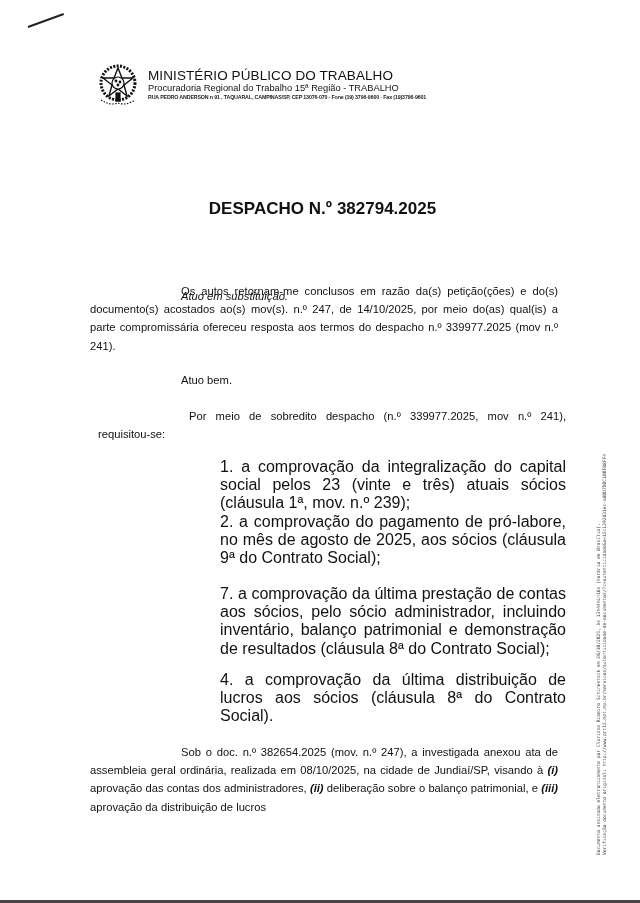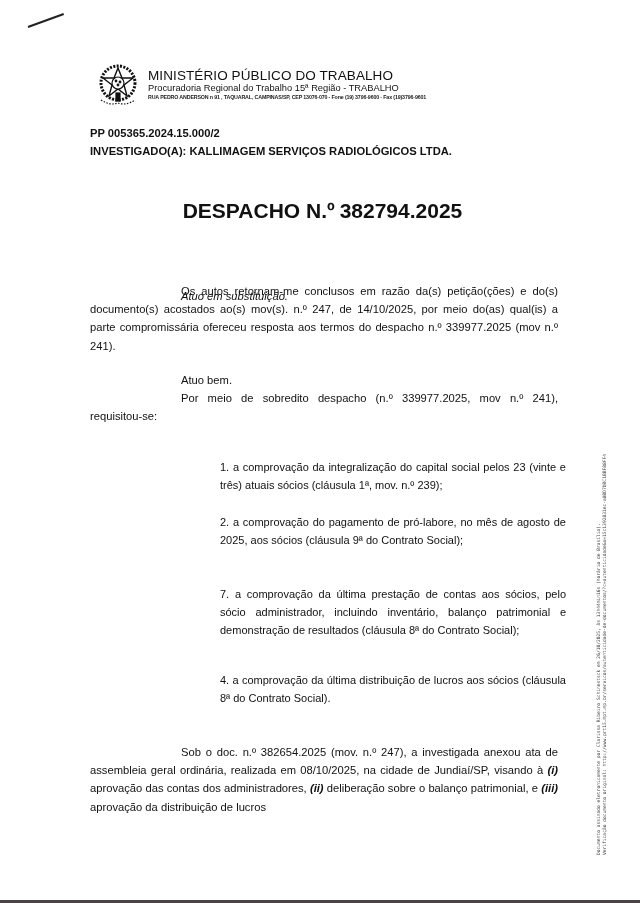--- a/index.html
+++ b/index.html
@@ -88,47 +88,47 @@
       color: #111;
     }
     .case-info div { white-space: nowrap; }
     
     .doc-title {
       position: absolute;
       left: 0;
       width: 640px;
       top: 199px;
       text-align: center;
-      font-size: 21px;
+      font-size: 17px;
       font-weight: bold;
       color: #111;
       padding-left: 0px;
     }
     .doc-title span { margin-left: 5px; }
     
     .body-text {
       position: absolute;
       left: 90px;
       width: 468px;
       font-size: 11.2px;
       line-height: 18.2px;
       color: #111;
       text-align: justify;
     }
     .indent { text-indent: 91px; }
     .italic { font-style: italic; margin-top: 43px; }
     .p-atuo { top: 244px; left: 181px; width: 380px; }
     .p-autos { top: 282px; }
     .p-pois { top: 371px; left: 181px; width: 380px; }
-    .p-pormeio { top: 389px; }
+    .p-pormeio { top: 407px; margin-left: 8px; }
     .list {
       position: absolute;
       left: 220px;
       width: 346px;
-      font-size: 11px;
+      font-size: 16px;
       line-height: 18.2px;
       color: #111;
       text-align: justify;
     }
     .li-1 { top: 458px; }
     .li-2 { top: 513px; }
     .li-3 { top: 585px; }
     .li-4 { top: 671px; }
     .p-sob { top: 743px; }
     .bi { font-weight: bold; font-style: italic; }
@@ -167,24 +167,20 @@
         <path d="M6 38 Q15 44 23 41 Q31 44 40 38" stroke-dasharray="1.5 1.5"></path>
       </g>
     </svg>
     <div class="header-text">
       <div class="org-name">MINISTÉRIO PÚBLICO DO TRABALHO</div>
       <div class="org-sub">Procuradoria Regional do Trabalho 15ª Região - TRABALHO</div>
       <div class="org-address">RUA PEDRO ANDERSON n 91 , TAQUARAL, CAMPINAS/SP, CEP 13076-070 - Fone (19) 3796-9600 - Fax (19)3796-9601</div>
     </div>
   </div>
 
-  <div class="case-info">
-    <div>PP 005365.2024.15.000/2</div>
-    <div>INVESTIGADO(A): KALLIMAGEM SERVIÇOS RADIOLÓGICOS LTDA.</div>
-  </div>
 
   <div class="doc-title">
     <span>DESPACHO N.º</span><span>382794.2025</span>
   </div>
 
   <div class="body-text p-atuo italic">Atuo em substituição.</div>
 
   <div class="body-text p-autos indent">Os autos retornam-me conclusos em razão da(s) petição(ções) e do(s) documento(s) acostados ao(s) mov(s). n.º 247, de 14/10/2025, por meio do(as) qual(is) a parte compromissária ofereceu resposta aos termos do despacho n.º 339977.2025 (mov n.º 241).</div>
 
   <div class="body-text p-pois">Atuo bem.</div>

